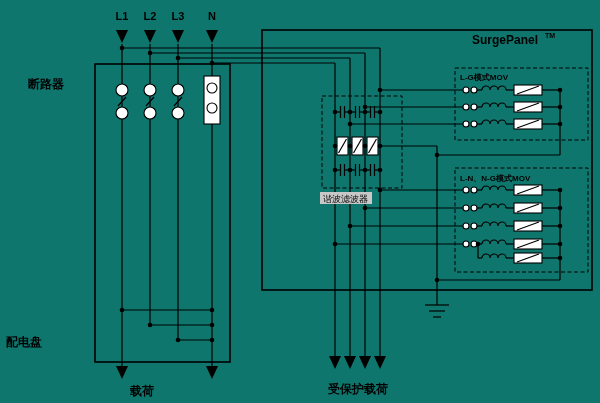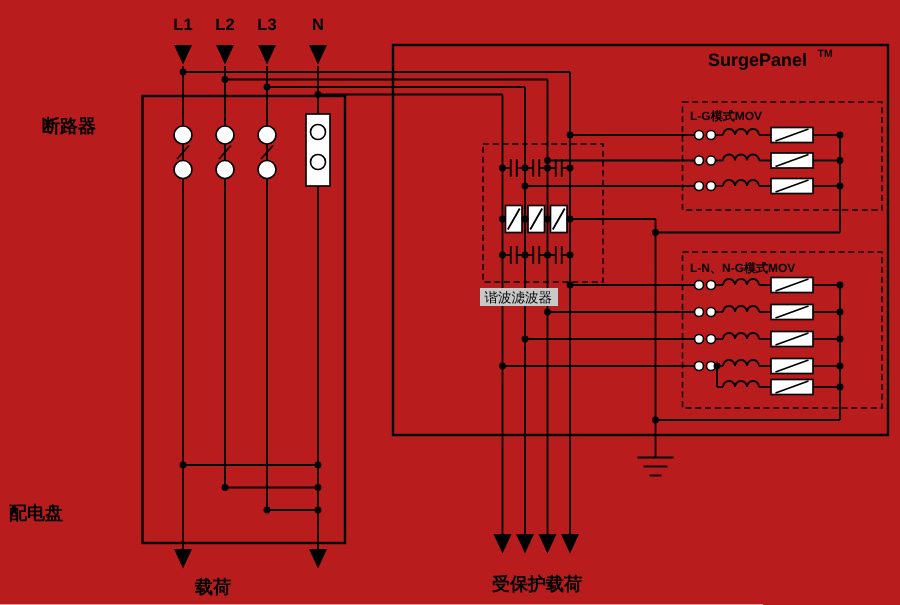--- a/index.html
+++ b/index.html
@@ -1,16 +1,16 @@
 <!DOCTYPE html>
 <html><head>
 <meta charset="utf-8">
 <style>
   html,body{margin:0;padding:0;background:#fff;}
-  .stage{position:relative;width:600px;height:403px;background:#b91c1c;overflow:hidden;text-align:center;}
+  .stage{position:relative;width:600px;height:403px;background:#0f766e;overflow:hidden;text-align:center;}
   svg text{font-family:"Liberation Sans","DejaVu Sans",sans-serif;fill:#000;}
   .w{stroke:#000;stroke-width:1.2;fill:none;}
   .w2{stroke:#000;stroke-width:1.6;fill:none;}
   .dash{stroke:#000;stroke-width:1;fill:none;stroke-dasharray:4 2.5;}
   .comp{stroke:#000;stroke-width:1.1;fill:#fff;}
   .dot{fill:#000;stroke:none;}
   .arr{fill:#000;stroke:none;}
   .lbl{font-size:12px;font-weight:bold;}
   .phase{font-size:11px;font-weight:bold;text-anchor:middle;}
   .small{font-size:8px;font-weight:bold;}

